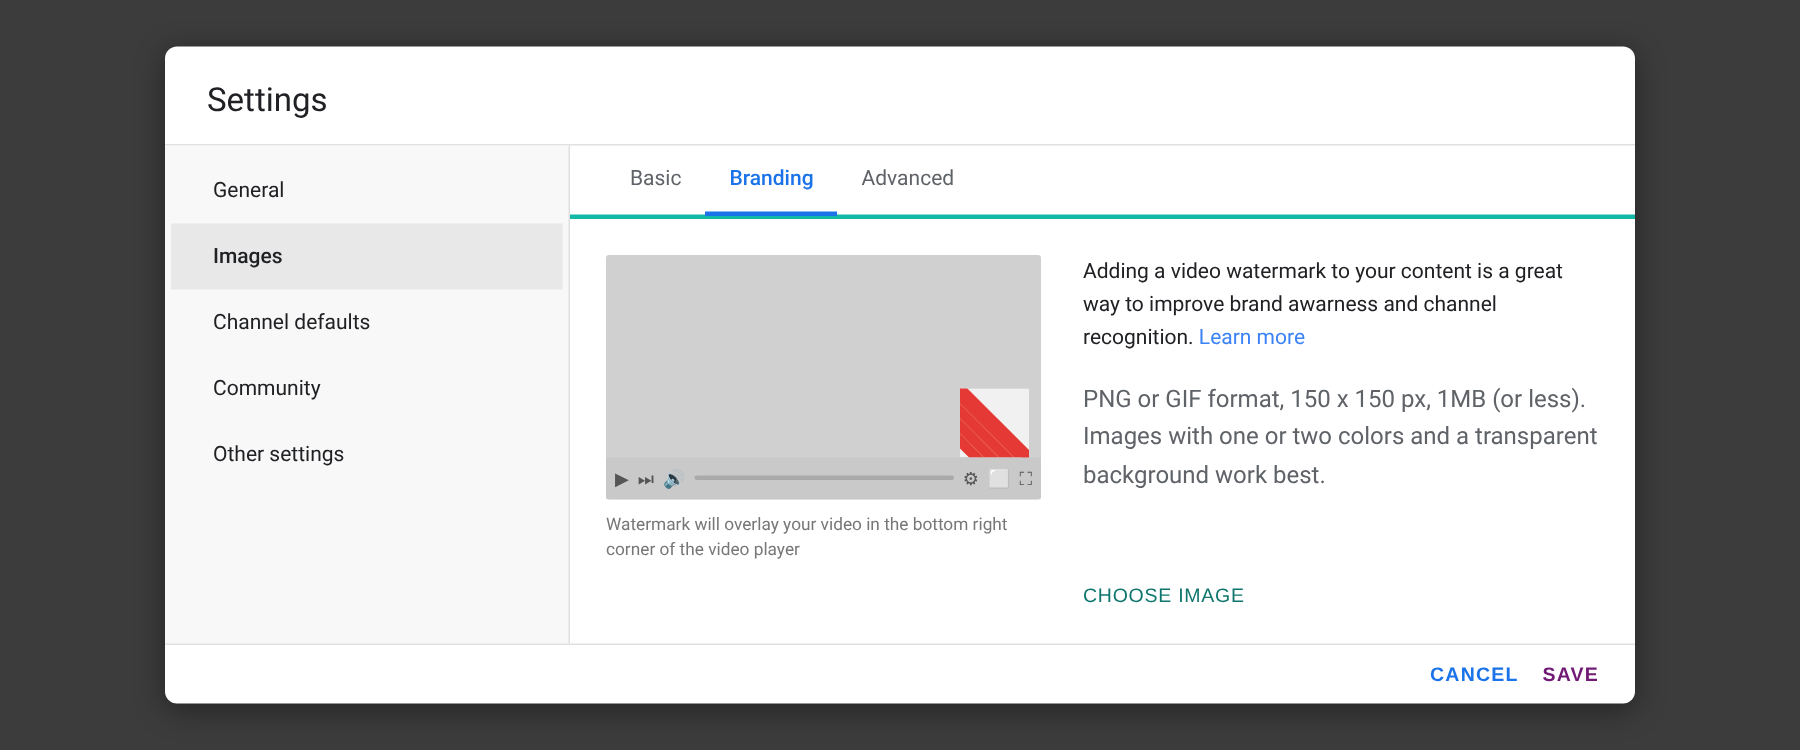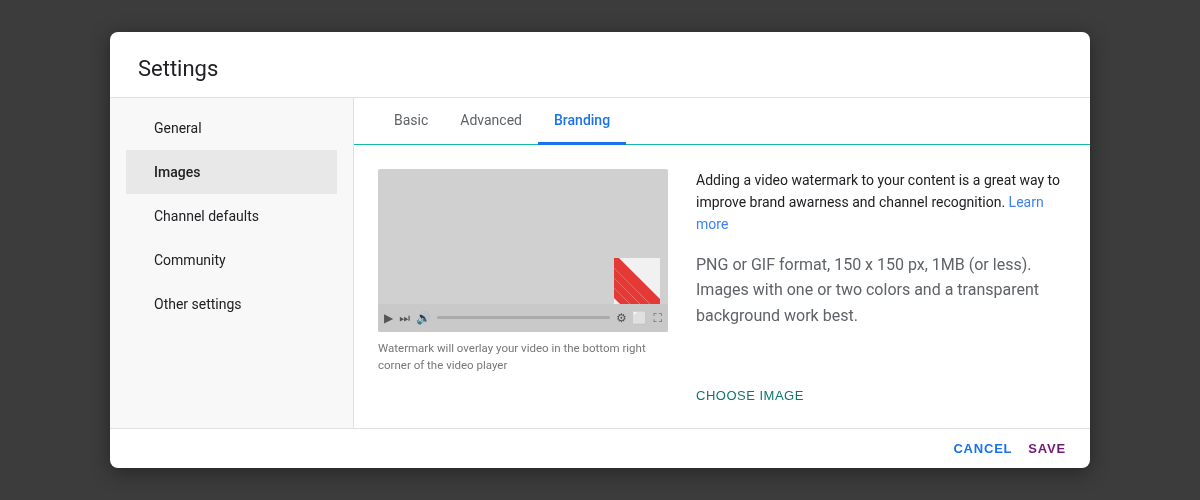--- a/index.html
+++ b/index.html
@@ -27,45 +27,45 @@
       font-size: 22px;
       font-weight: 400;
       color: #202124;
       border-bottom: 1px solid #e0e0e0;
     }
     .dialog-body {
       display: flex;
       flex: 1;
     }
     .sidebar {
-      width: 244px;
+      width: 270px;
       background: #f8f8f8;
       border-right: 1px solid #e0e0e0;
-      padding: 8px 16px;
+      padding: 8px 4px;
       flex-shrink: 0;
     }
     .sidebar-item {
       padding: 14px 28px;
       font-size: 14px;
       color: #202124;
       cursor: pointer;
       display: block;
     }
     .sidebar-item.active {
       background: #e8e8e8;
       font-weight: 500;
     }
     .content {
       flex: 1;
       display: flex;
       flex-direction: column;
     }
     .tabs {
       display: flex;
-      border-bottom: 1px solid #14b8a6;
+      border-bottom: 3px solid #14b8a6;
       padding: 0 24px;
     }
     .tab {
       padding: 14px 16px;
       font-size: 14px;
       color: #5f6368;
       cursor: pointer;
       border-bottom: 3px solid transparent;
       margin-bottom: -1px;
     }
@@ -209,22 +209,22 @@
       <div class="sidebar-item active">Images</div>
       <div class="sidebar-item">Channel defaults</div>
       <div class="sidebar-item">Community</div>
       <div class="sidebar-item">Other settings</div>
     </div>
 
     <div class="content">
 
       <div class="tabs">
         <div class="tab">Basic</div>
+        <div class="tab active">Branding</div>
         <div class="tab">Advanced</div>
-        <div class="tab active">Branding</div>
       </div>
 
       <div class="tab-content">
 
         <div class="video-preview-area">
           <div class="video-player">
 
             <div class="watermark-badge">
               <svg class="watermark-stripes" viewBox="0 0 46 46" xmlns="http://www.w3.org/2000/svg">
                 <rect width="46" height="46" fill="white" opacity="0.7"></rect>

